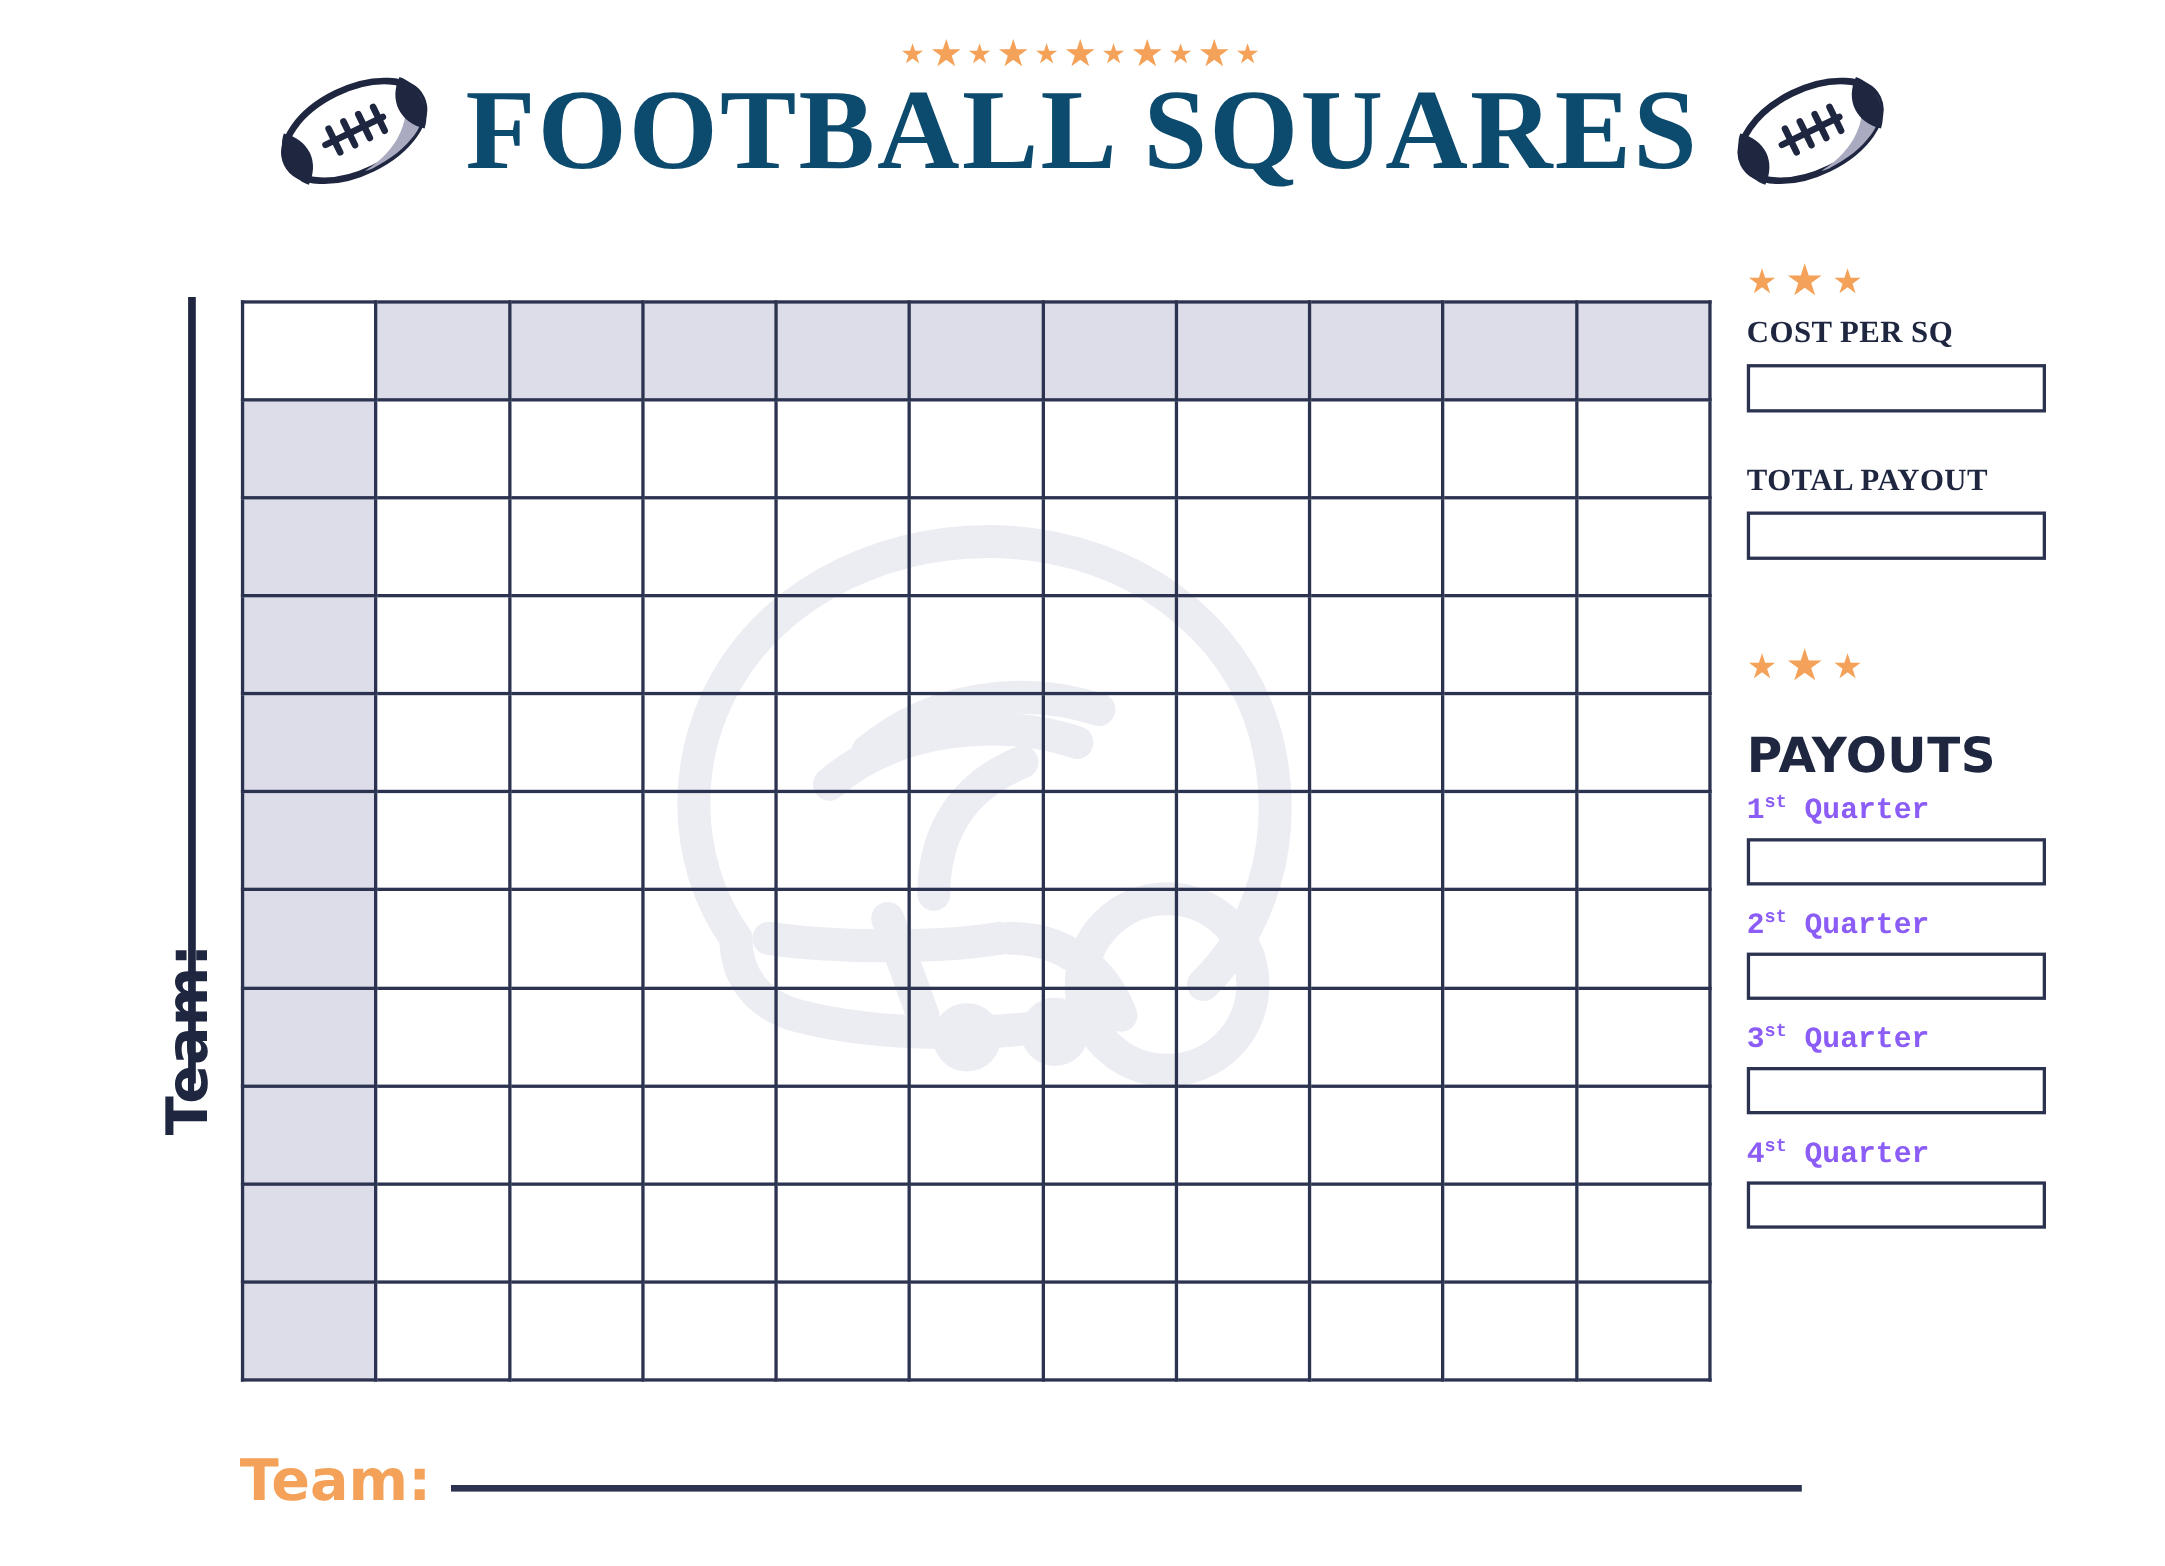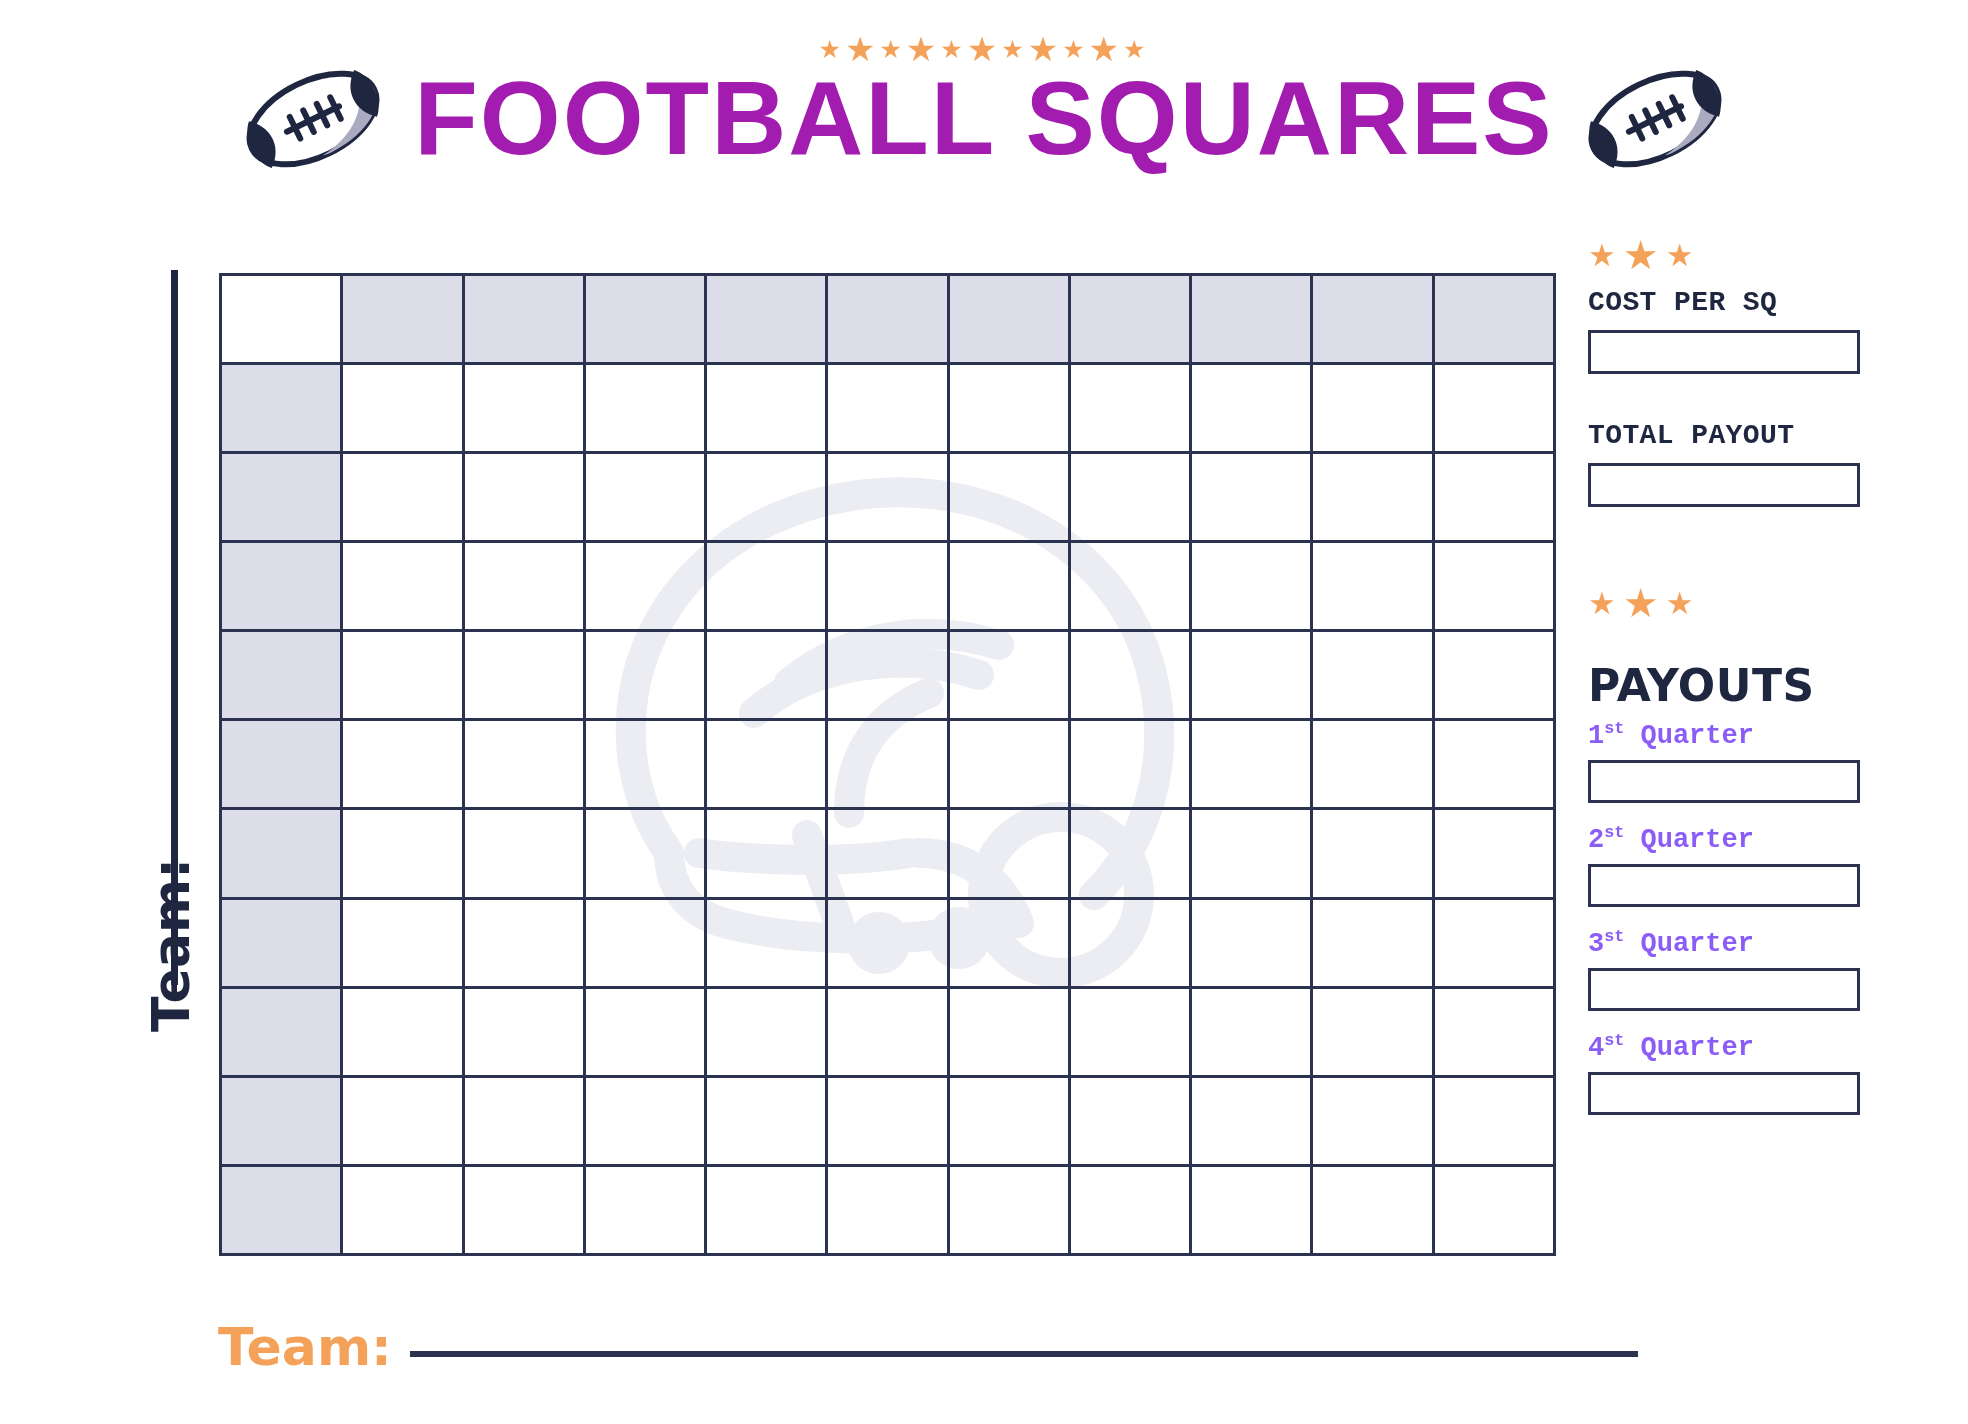--- a/index.html
+++ b/index.html
@@ -48,25 +48,25 @@
     position: absolute;
     left: 0; top: 60px;
     width: 1968px;
     display: flex;
     align-items: center;
     justify-content: center;
     gap: 26px;
   }
 
   .title {
-    font-family: Liberation Sans, sans-serif;
+    font-family: Liberation Serif, serif;
     font-weight: bold;
     font-size: 104px;
     letter-spacing: 2px;
-    color: #a21caf;
+    color: #0c4a6e;
     line-height: 1.05;
     white-space: nowrap;
   }
 
   
   .ball { display: block; }
   .ball.left  { transform: rotate(0deg); }
 
   
   .main {
@@ -162,21 +162,21 @@
     display: inline-block;
     color: #F4A259;
     line-height: 1;
     vertical-align: middle;
     margin-right: 7px;
   }
   .side-stars .big { font-size: 40px; }
   .side-stars .sml { font-size: 31px; }
 
   .side-label {
-    font-family: Liberation Mono, monospace;
+    font-family: Liberation Serif, serif;
     font-weight: bold;
     font-size: 28px;
     color: #1E2640;
     letter-spacing: 0.4px;
     margin-bottom: 12px;
     white-space: nowrap;
   }
   .side-box {
     width: 272px;
     height: 44px;

